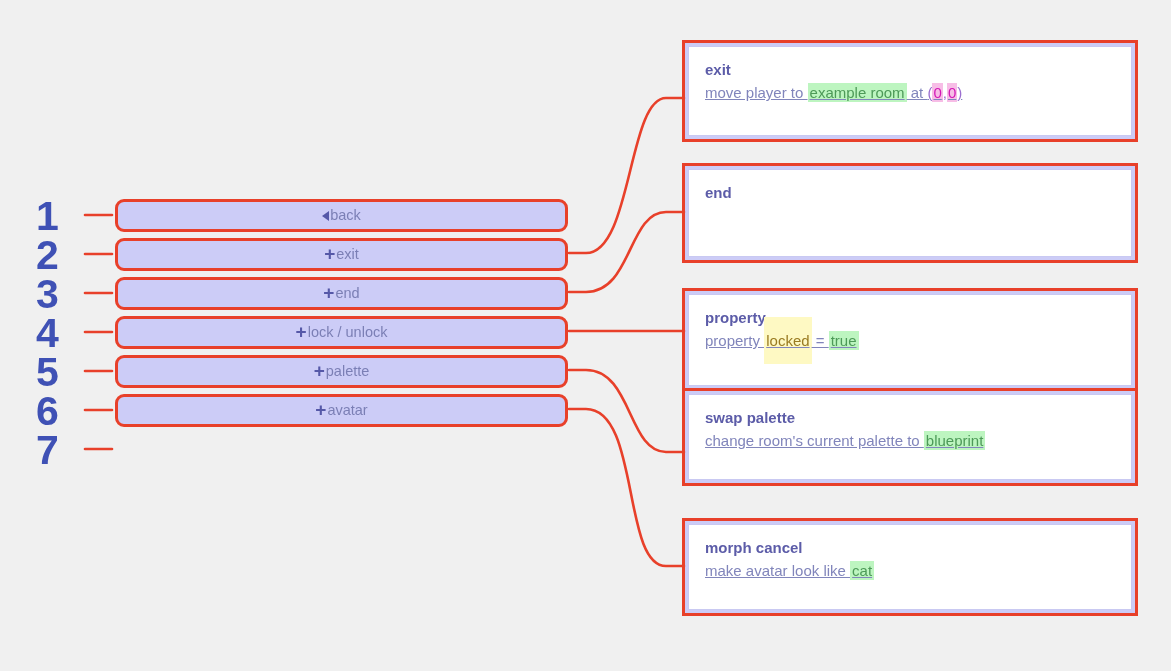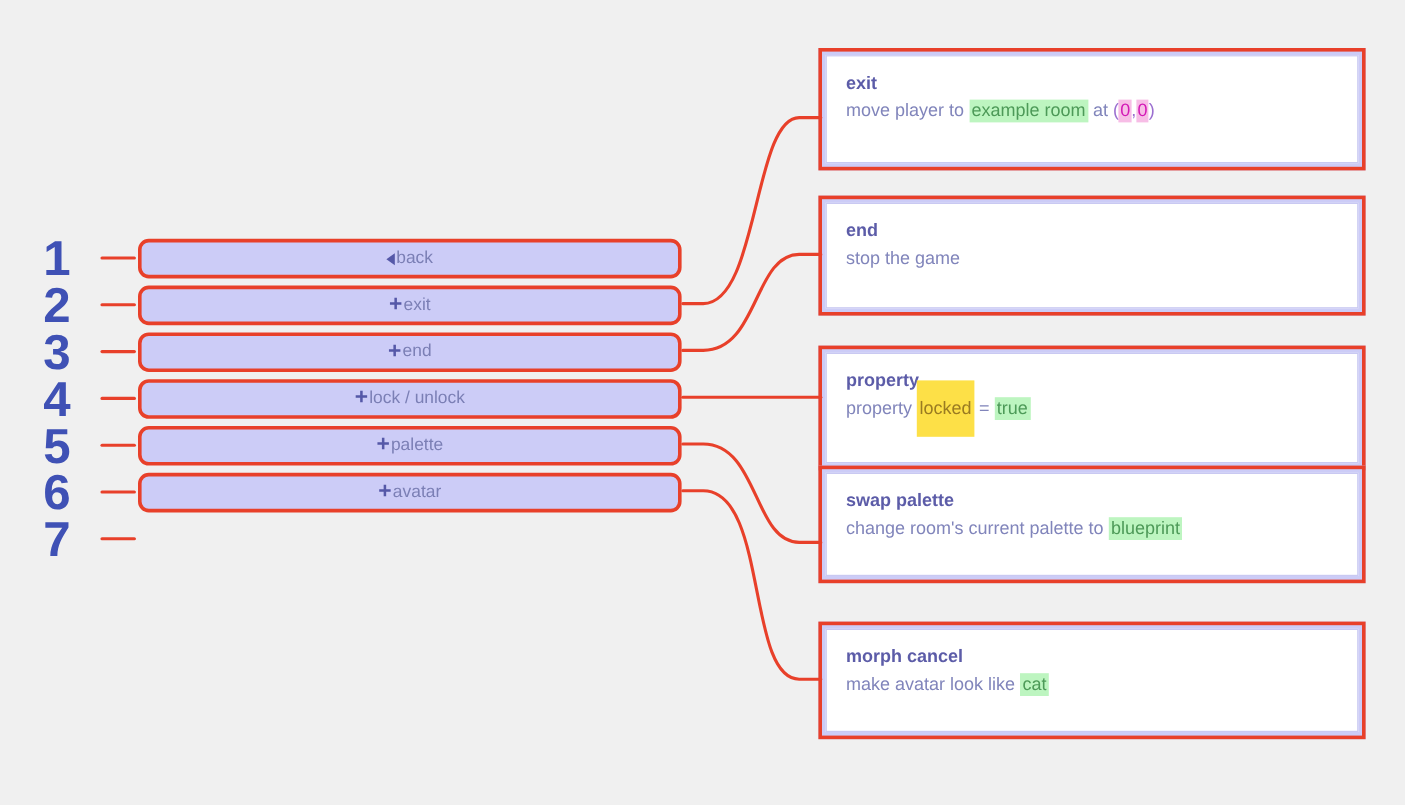--- a/index.html
+++ b/index.html
@@ -127,28 +127,29 @@
     font-weight: bold;
     color: #5c5ca8;
     line-height: 1.35;
     margin-bottom: 2px;
   }
   .card-desc {
     font-size: 15px;
     color: #8185bb;
     line-height: 1.45;
     white-space: pre-wrap;
+    text-decoration: underline;
   }
   .hl-green {
     background: #bdf5c0;
     color: #4d9a58;
     padding: 1px 2px;
   }
   .hl-yellow {
-    background: #fde047;
+    background: #fef9c3;
     color: #9a7b22;
     padding: 15px 2px;
   }
   .hl-pink {
     background: #f7bde6;
     color: #d318b6;
     padding: 1px 1px;
   }
   .paren { color: #9b6fd0; }
 </style>
@@ -241,21 +242,20 @@
   <div class="desc-card" style="top:40px;height:102px">
     <div class="desc-card-inner">
       <div class="card-title">exit</div>
       <div class="card-desc"><span>move player to </span><span class="hl-green">example room</span><span> at </span><span class="paren">(</span><span class="hl-pink">0</span><span class="paren">,</span><span class="hl-pink">0</span><span class="paren">)</span></div>
     </div>
   </div>
 
   <div class="desc-card" style="top:163px;height:100px">
     <div class="desc-card-inner">
       <div class="card-title">end</div>
-      <div class="card-desc"><span>stop the game</span></div>
     </div>
   </div>
 
   <div class="desc-card" style="top:288px;height:104px">
     <div class="desc-card-inner">
       <div class="card-title">property</div>
       <div class="card-desc"><span>property </span><span class="hl-yellow">locked</span><span> = </span><span class="hl-green">true</span></div>
     </div>
   </div>
 

